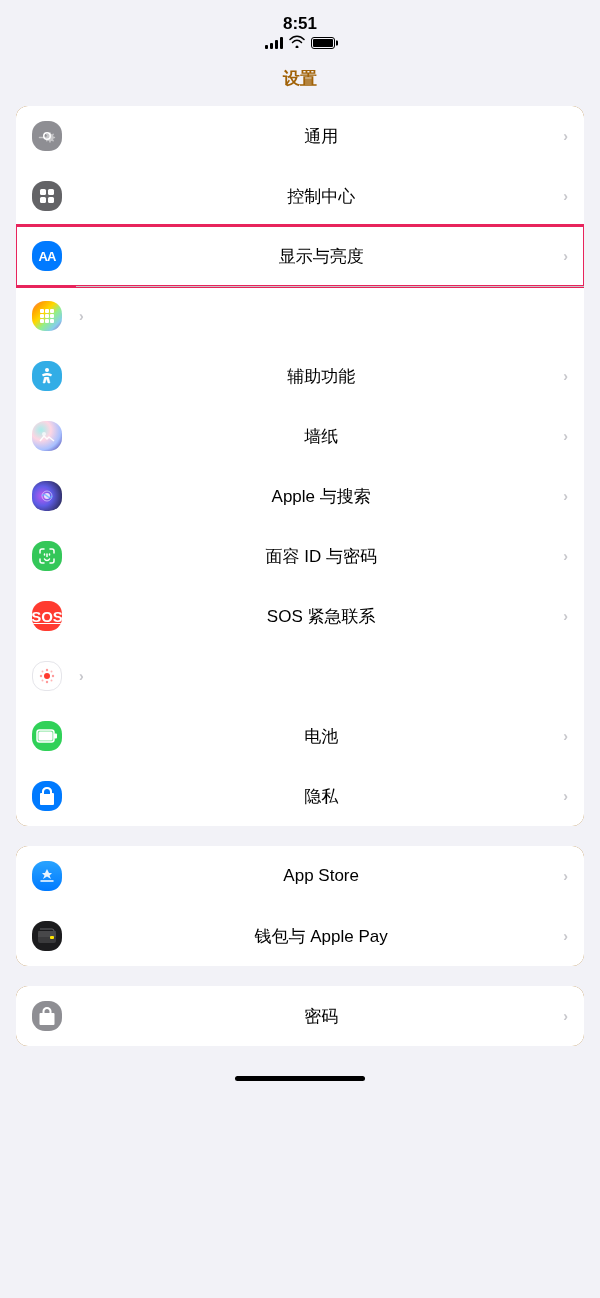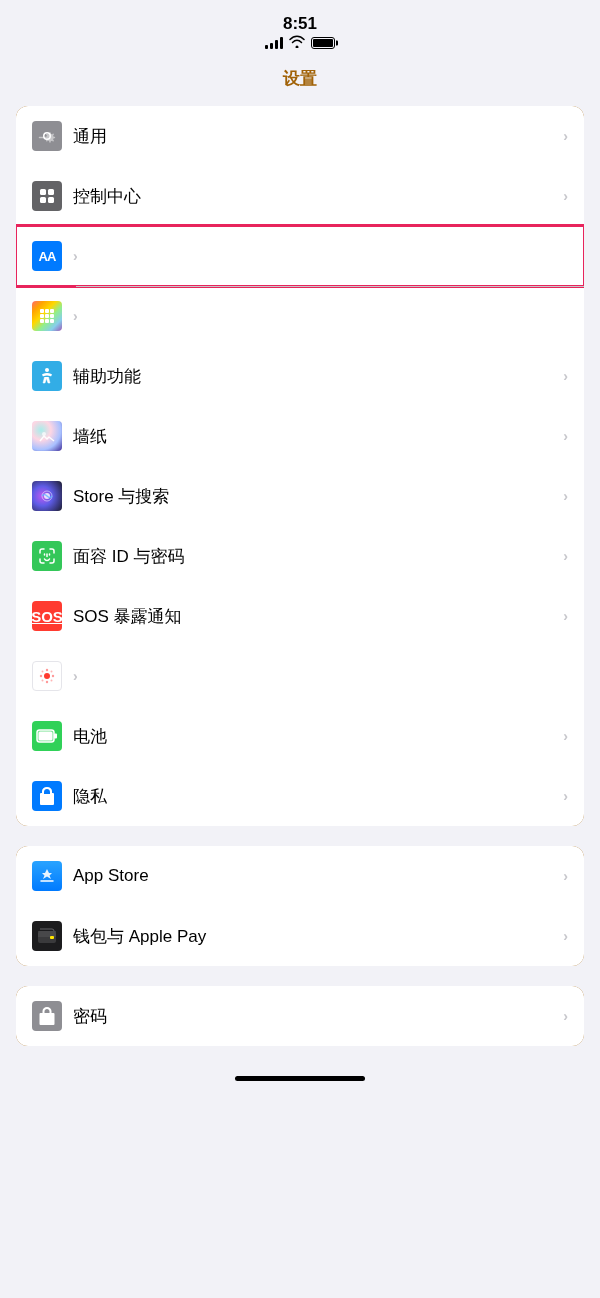--- a/index.html
+++ b/index.html
@@ -53,20 +53,21 @@
       padding: 8px 0 16px 0;
       background: #f2f2f7;
     }
 
     
     .settings-group {
       background: #a16207;
       border-radius: 12px;
       margin: 0 16px 20px 16px;
       overflow: hidden;
+      text-align: center;
     }
 
     .settings-row {
       display: flex;
       align-items: center;
       padding: 0 16px;
       height: 60px;
       position: relative;
       background: #fff;
       cursor: pointer;
@@ -85,25 +86,25 @@
     
     .settings-row.highlighted {
       outline: 3px solid #e8245c;
       outline-offset: -1px;
       z-index: 1;
     }
 
     .row-icon {
       width: 30px;
       height: 30px;
-      border-radius: 4px;
+      border-radius: 13px;
       display: flex;
       align-items: center;
       justify-content: center;
-      margin-right: 11px;
+      margin-right: 17px;
       flex-shrink: 0;
       font-size: 18px;
       color: #fff;
       overflow: hidden;
     }
 
     .row-label {
       flex: 1;
       font-size: 17px;
       color: #000;
@@ -200,20 +201,21 @@
       </svg>
     </div>
     <span class="row-label">控制中心</span>
     <span class="row-chevron">›</span>
   </div>
 
   <div class="settings-row highlighted">
     <div class="row-icon bg-blue">
       <span class="aa-icon">AA</span>
     </div>
+    <span class="row-label">显示与亮度</span>
     <span class="row-chevron">›</span>
   </div>
 
   <div class="settings-row">
     <div class="row-icon" style="background:linear-gradient(135deg,#ff6b6b,#ffa500,#ffd700,#90ee90,#87ceeb,#9b59b6);">
       <svg width="18" height="18" viewBox="0 0 18 18" fill="white">
         <rect x="2" y="2" width="4" height="4" rx="1"></rect>
         <rect x="7" y="2" width="4" height="4" rx="1"></rect>
         <rect x="12" y="2" width="4" height="4" rx="1"></rect>
         <rect x="2" y="7" width="4" height="4" rx="1"></rect>
@@ -251,21 +253,21 @@
   </div>
 
   <div class="settings-row">
     <div class="row-icon" style="background:radial-gradient(circle at 35% 50%, #bf5af2 0%, #5e5ce6 40%, #1c1c2e 100%);">
       <svg width="18" height="18" viewBox="0 0 18 18" fill="none">
         <ellipse cx="9" cy="9" rx="5" ry="5" stroke="rgba(255,255,255,0.5)" stroke-width="1"></ellipse>
         <ellipse cx="9" cy="9" rx="3" ry="3" fill="rgba(255,255,255,0.8)"></ellipse>
         <path d="M4 9 Q6 6 9 9 Q12 12 14 9" stroke="rgba(100,180,255,0.8)" stroke-width="1.5" fill="none"></path>
       </svg>
     </div>
-    <span class="row-label">Store 与搜索</span>
+    <span class="row-label">Apple 与搜索</span>
     <span class="row-chevron">›</span>
   </div>
 
   <div class="settings-row">
     <div class="row-icon bg-green">
       <svg width="20" height="20" viewBox="0 0 20 20" fill="none">
         <path d="M7 3H5a2 2 0 0 0-2 2v2" stroke="white" stroke-width="1.5" stroke-linecap="round"></path>
         <path d="M13 3h2a2 2 0 0 1 2 2v2" stroke="white" stroke-width="1.5" stroke-linecap="round"></path>
         <path d="M7 17H5a2 2 0 0 1-2-2v-2" stroke="white" stroke-width="1.5" stroke-linecap="round"></path>
         <path d="M13 17h2a2 2 0 0 0 2-2v-2" stroke="white" stroke-width="1.5" stroke-linecap="round"></path>
@@ -276,21 +278,21 @@
       </svg>
     </div>
     <span class="row-label">面容 ID 与密码</span>
     <span class="row-chevron">›</span>
   </div>
 
   <div class="settings-row">
     <div class="row-icon bg-red">
       <span class="sos-icon">SOS</span>
     </div>
-    <span class="row-label">SOS 暴露通知</span>
+    <span class="row-label">SOS 紧急联系</span>
     <span class="row-chevron">›</span>
   </div>
 
   <div class="settings-row">
     <div class="row-icon" style="background:#fff;border:1px solid #e5e5ea;">
       <svg width="20" height="20" viewBox="0 0 20 20" fill="none">
         <circle cx="10" cy="10" r="3" fill="#ff3b30"></circle>
         <circle cx="10" cy="4" r="1.2" fill="#ff6b6b" opacity="0.7"></circle>
         <circle cx="10" cy="16" r="1.2" fill="#ff6b6b" opacity="0.7"></circle>
         <circle cx="4" cy="10" r="1.2" fill="#ff6b6b" opacity="0.7"></circle>

